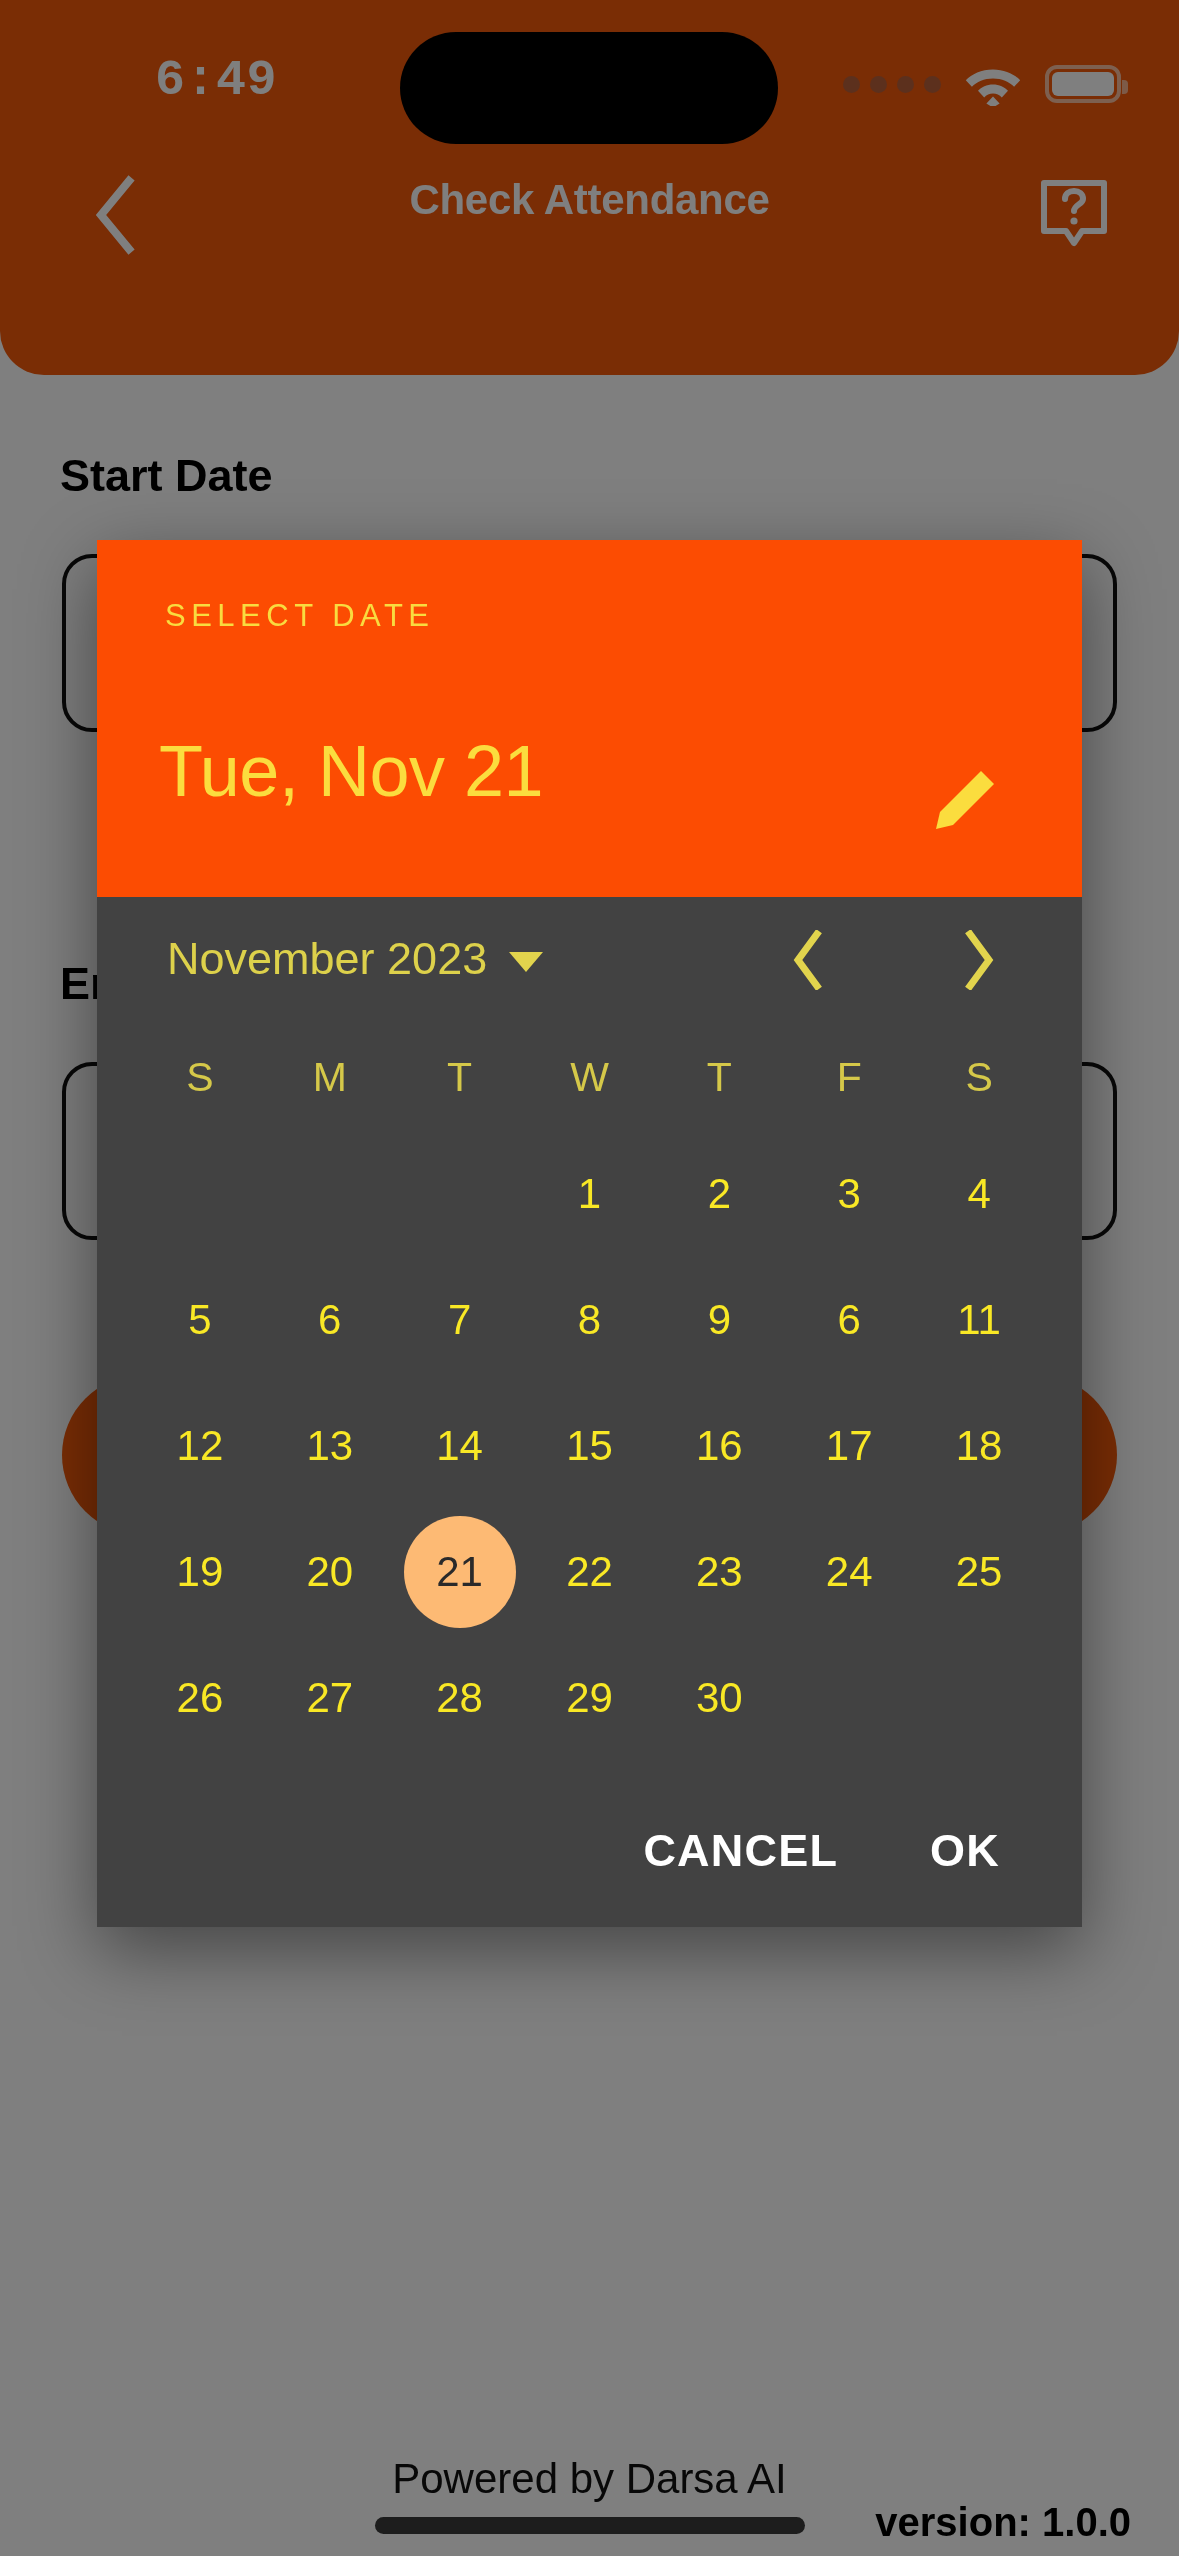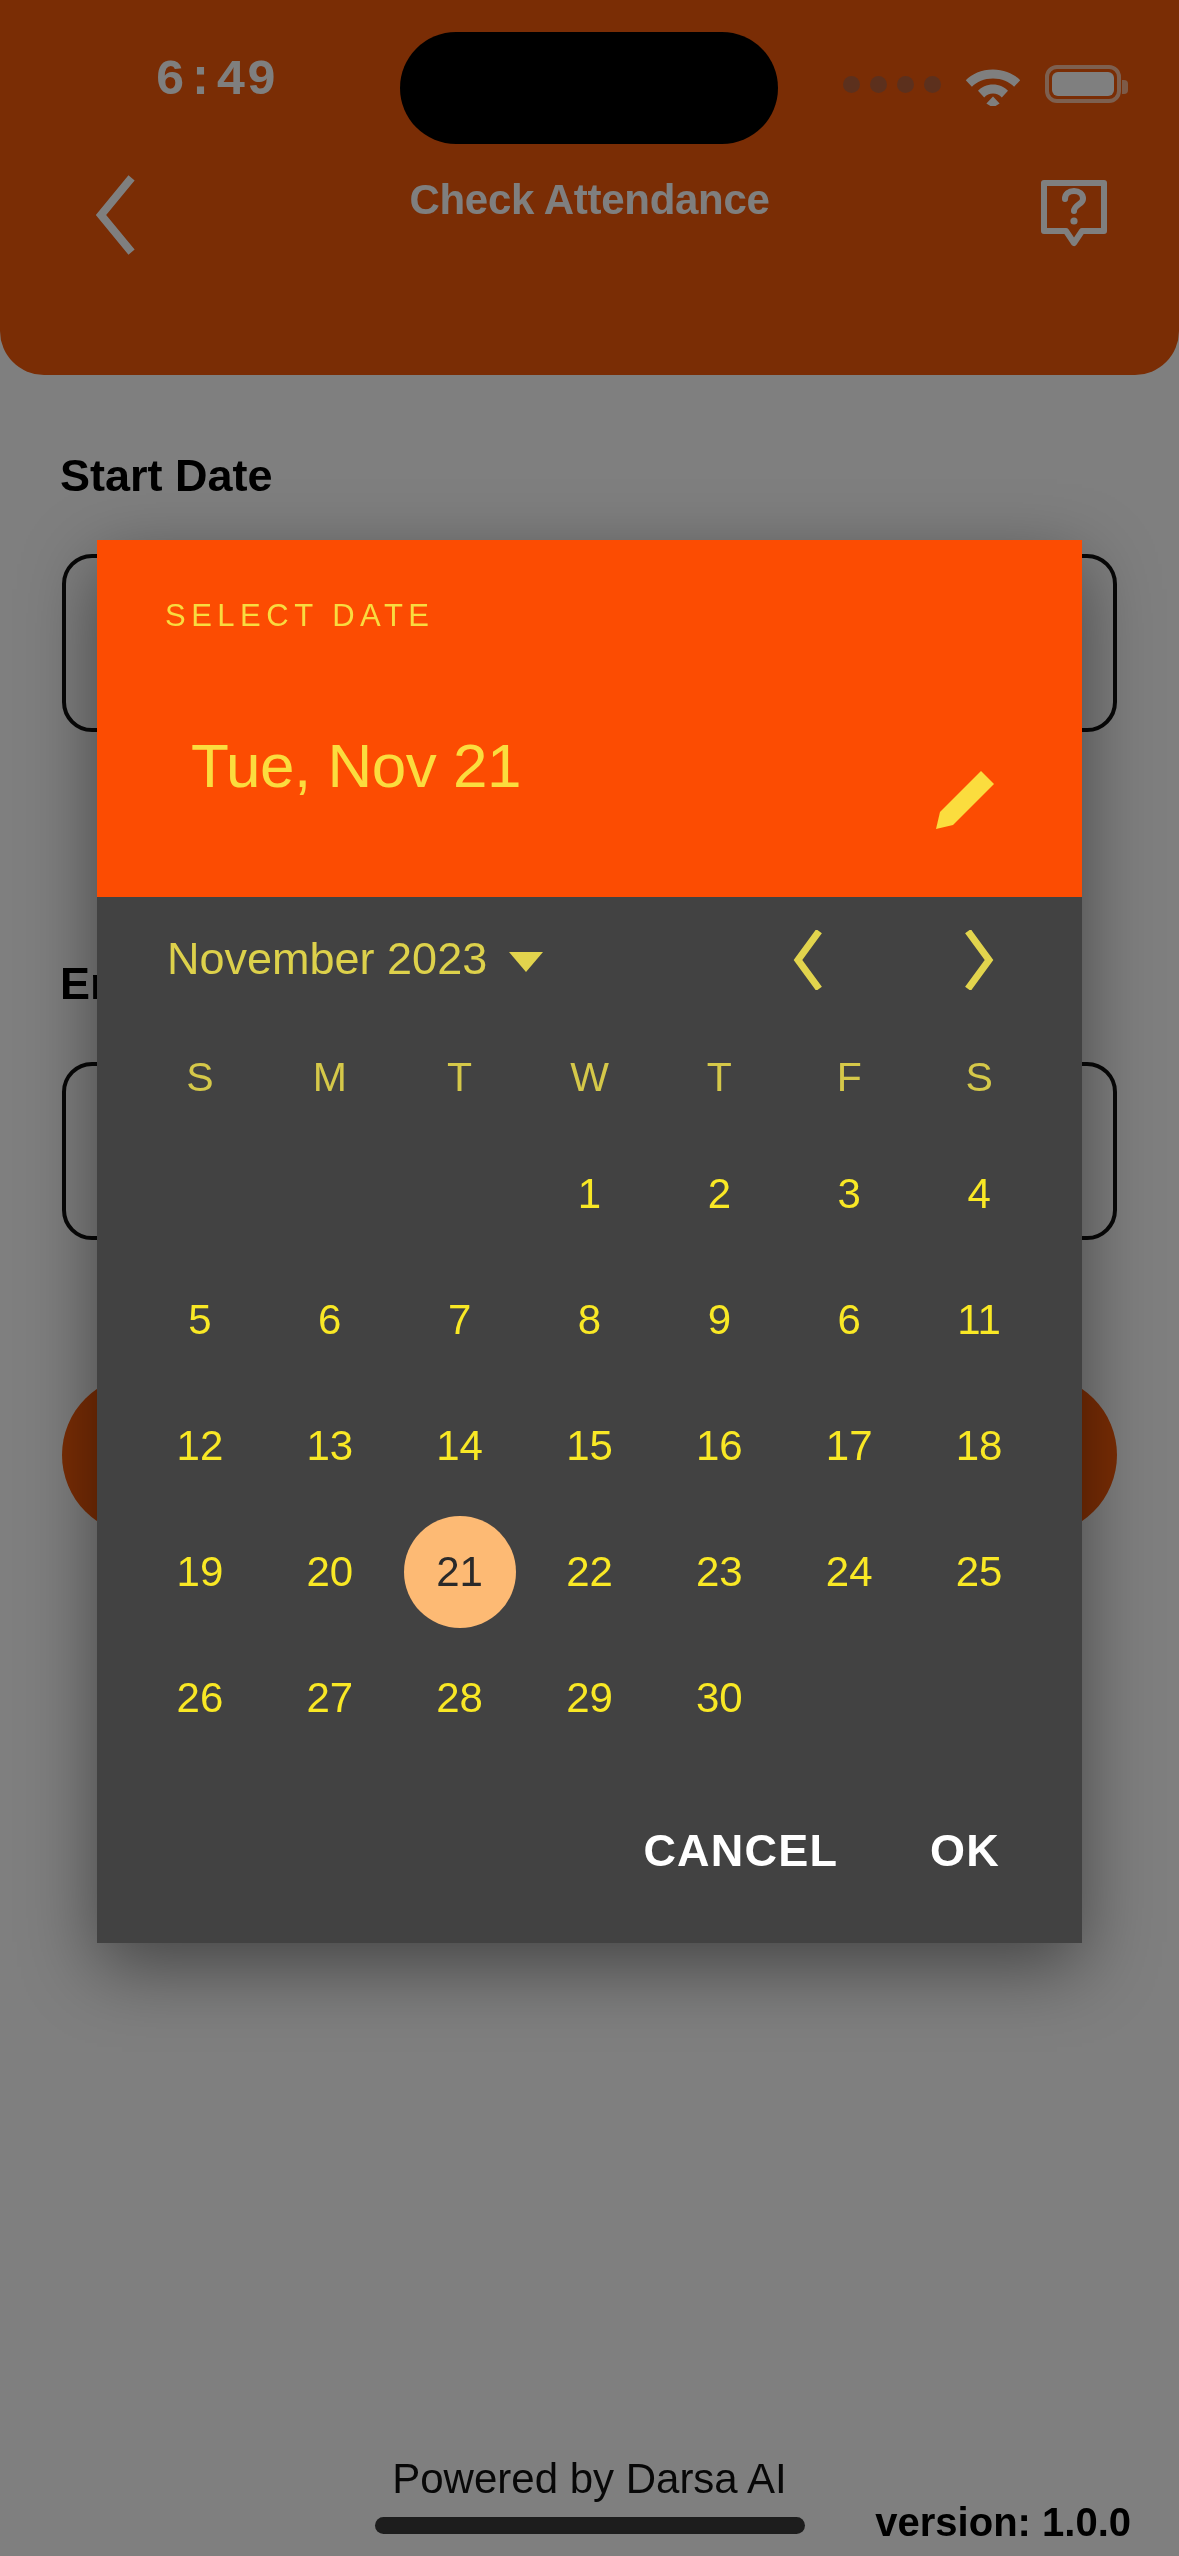--- a/index.html
+++ b/index.html
@@ -211,37 +211,36 @@
     left: 68px; top: 58px;
     font-size: 31px;
     font-weight: 500;
     letter-spacing: 5.5px;
     color: #f9dc3f;
   }
   .dlg-date {
     position: absolute;
     left: 62px;
     top: 190px;
-    font-size: 62px;
+    font-size: 72px;
     font-weight: 400;
     color: #fbdd3e;
     letter-spacing: -0.5px;
-    margin-left: 32px;
   }
   .dlg-edit {
     position: absolute;
     right: 82px;
     top: 225px;
     width: 74px; height: 74px;
     display: flex; align-items: center; justify-content: center;
   }
 
   .dlg-body {
     background: #424242;
-    padding: 0 0 22px 0;
+    padding: 0 0 6px 0;
   }
 
   .month-row {
     position: relative;
     height: 126px;
   }
   .month-label {
     position: absolute;
     left: 70px; top: 36px;
     display: flex;

